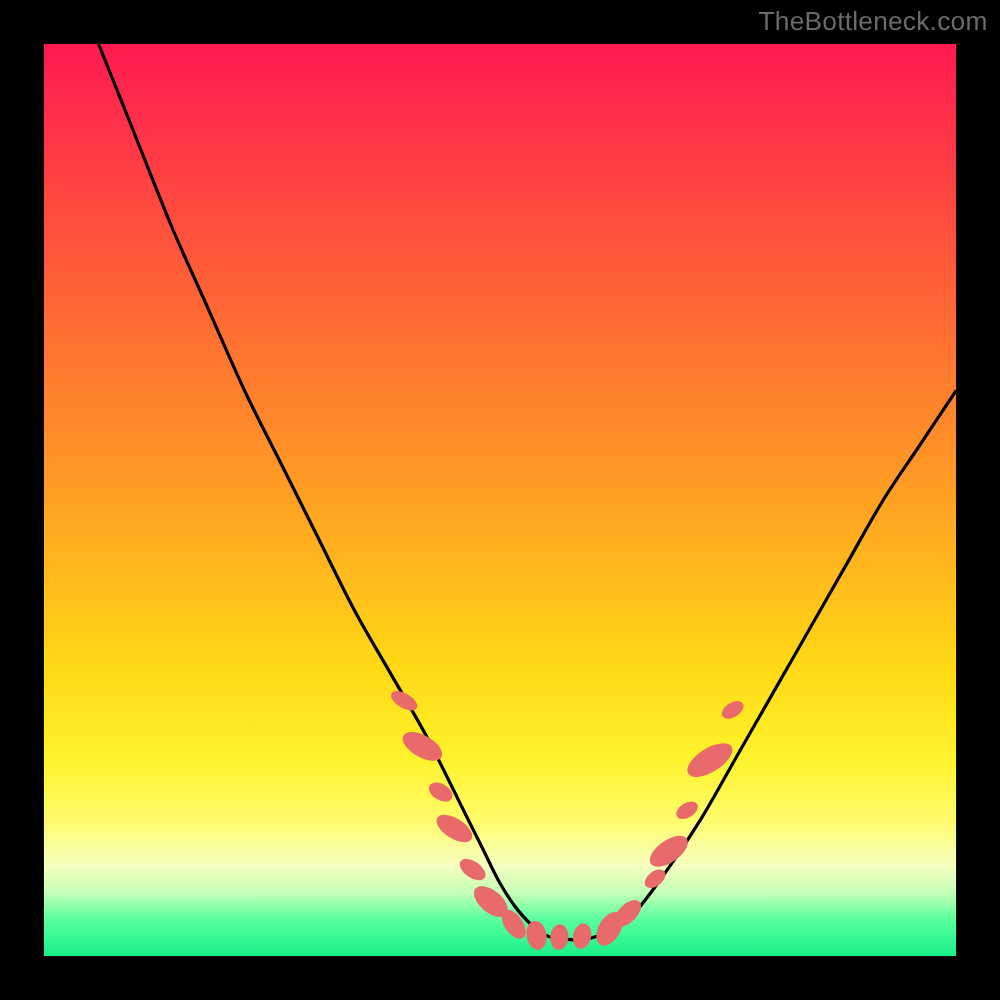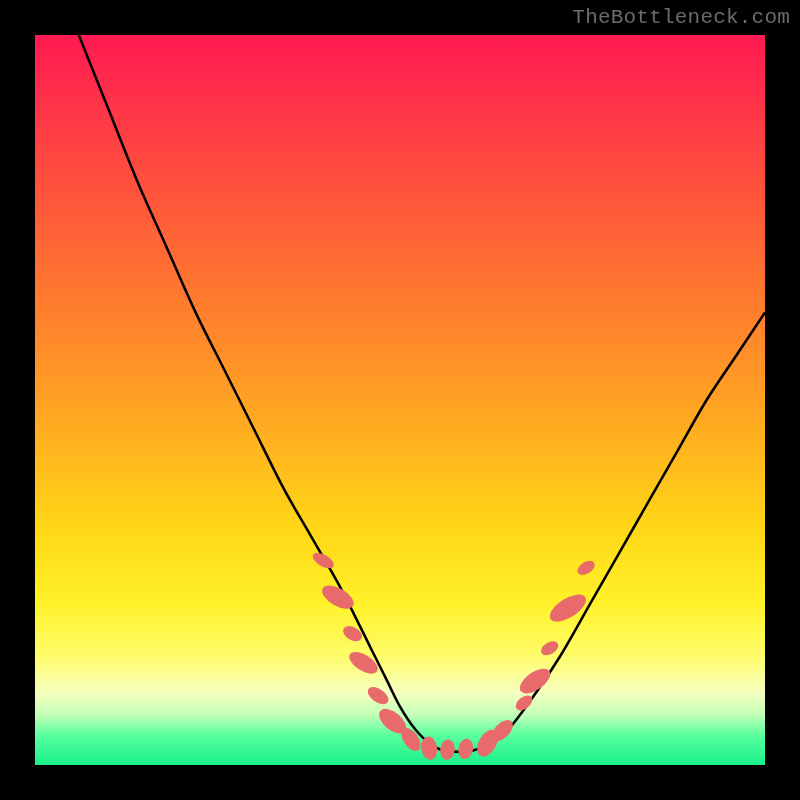--- a/index.html
+++ b/index.html
@@ -11,21 +11,20 @@
     overflow: hidden;
     font-family: Arial, Helvetica, sans-serif;
   }
   .frame {
     position: absolute;
     left: 0;
     top: 0;
     width: 800px;
     height: 800px;
     background: #000;
-    font-family: Liberation Mono, monospace;
   }
   .plot {
     position: absolute;
     left: 35px;
     top: 35px;
     width: 730px;
     height: 730px;
     overflow: hidden;
   }
   .gradient {

